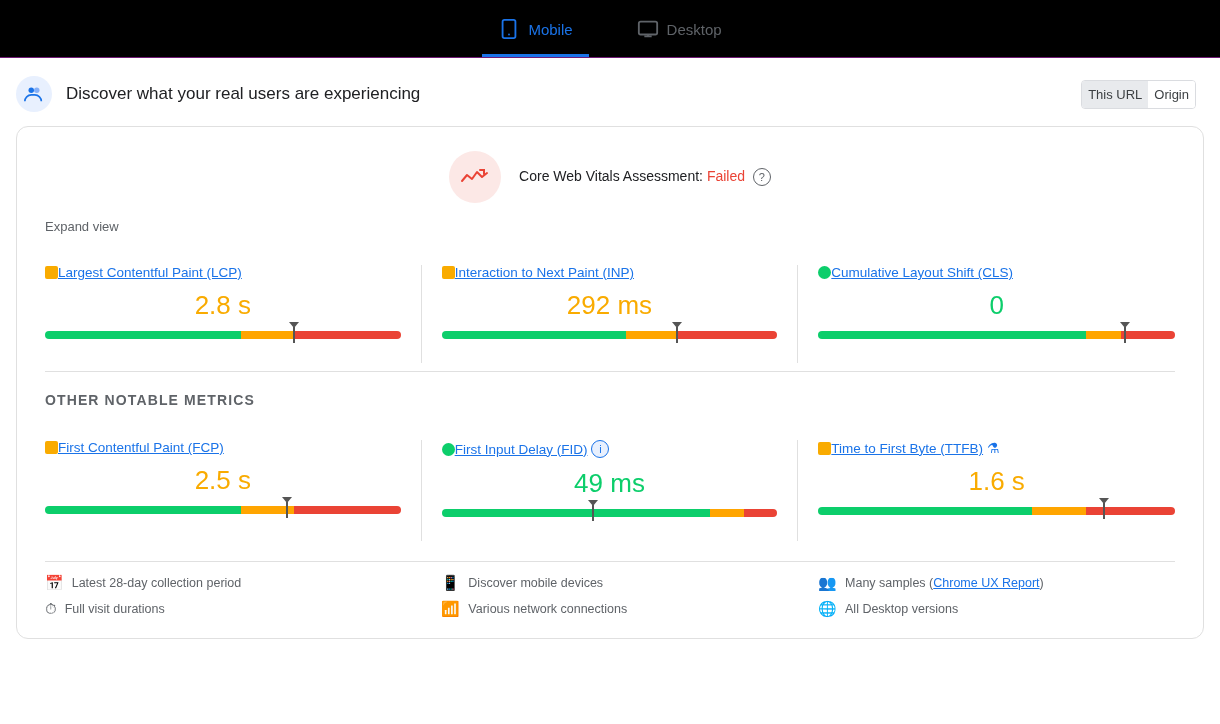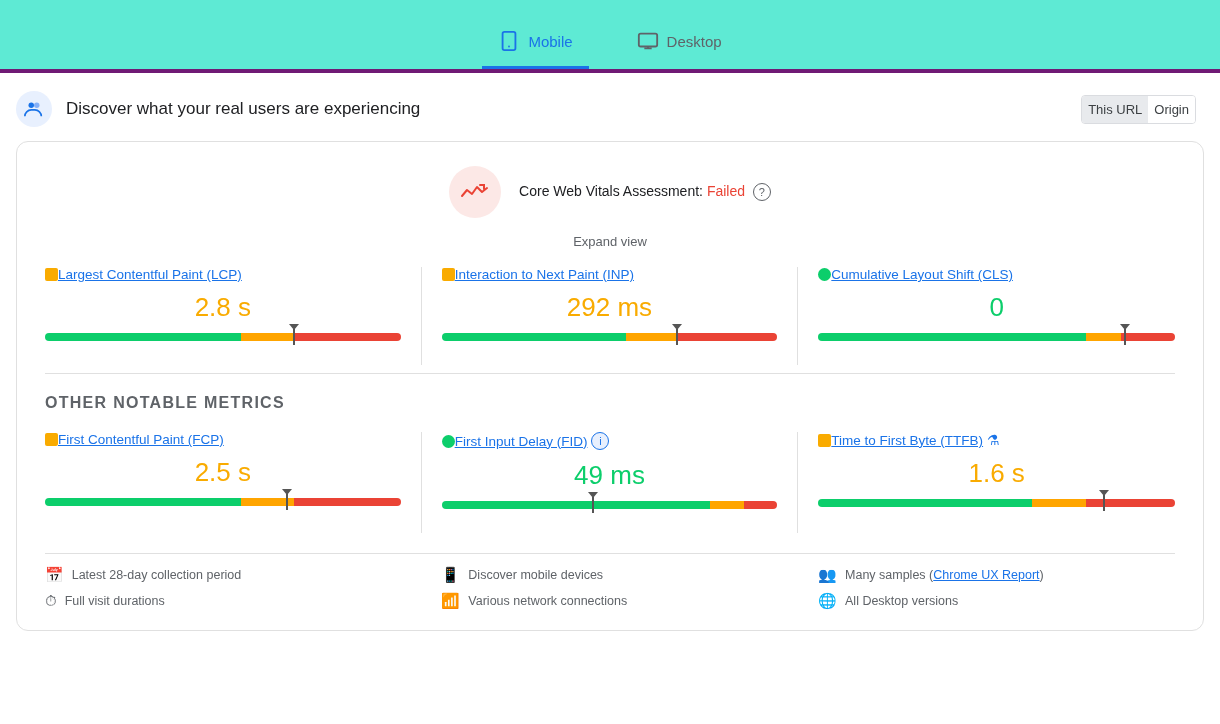--- a/index.html
+++ b/index.html
@@ -11,23 +11,23 @@
       width: 1220px;
       min-height: 724px;
     }
 
     
     .tab-bar {
       display: flex;
       justify-content: center;
       align-items: center;
       gap: 32px;
-      padding: 20px 0 0 0;
-      border-bottom: 4px solid #701a75;
-      background: #5eead4;
+      padding: 8px 0 0 0;
+      border-bottom: 1px solid #701a75;
+      background: #000000;
     }
     .tab {
       display: flex;
       align-items: center;
       gap: 8px;
       padding: 10px 16px 14px;
       cursor: pointer;
       font-size: 15px;
       color: #5f6368;
       border-bottom: 3px solid transparent;
@@ -132,22 +132,22 @@
       justify-content: center;
       font-size: 11px;
       color: #5f6368;
       cursor: pointer;
       margin-left: 4px;
       vertical-align: middle;
     }
 
     .expand-row {
       display: flex;
-      justify-content: center;
-      margin-bottom: 18px;
+      justify-content: flex-start;
+      margin-bottom: 31px;
     }
     .expand-link {
       color: #5f6368;
       font-size: 13px;
       cursor: pointer;
       text-decoration: none;
     }
 
     
     .metrics-grid {
@@ -230,26 +230,26 @@
       border-top: 6px solid #555;
     }
 
     
     .section-divider {
       border: none;
       border-top: 1px solid #e0e0e0;
       margin: 8px 0 20px;
     }
     .section-label {
-      font-size: 16px;
+      font-size: 14px;
       font-weight: 700;
       color: #5f6368;
       letter-spacing: 0.08em;
       text-transform: uppercase;
-      margin-bottom: 20px;
+      margin-bottom: 32px;
     }
 
     
     .footer-grid {
       display: grid;
       grid-template-columns: 1fr 1fr 1fr;
       gap: 0;
       margin-top: 20px;
       padding-top: 12px;
       border-top: 1px solid #e0e0e0;

